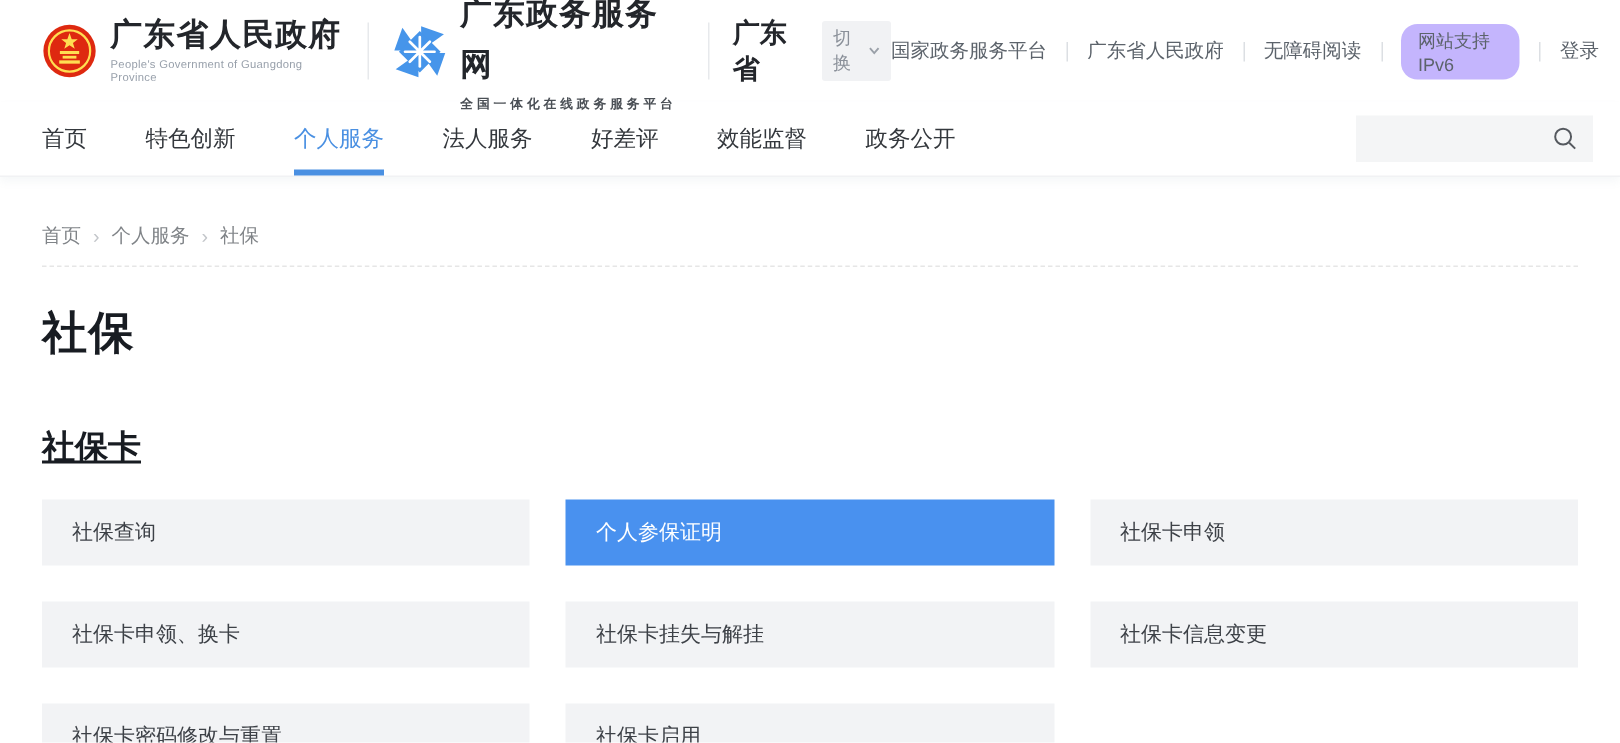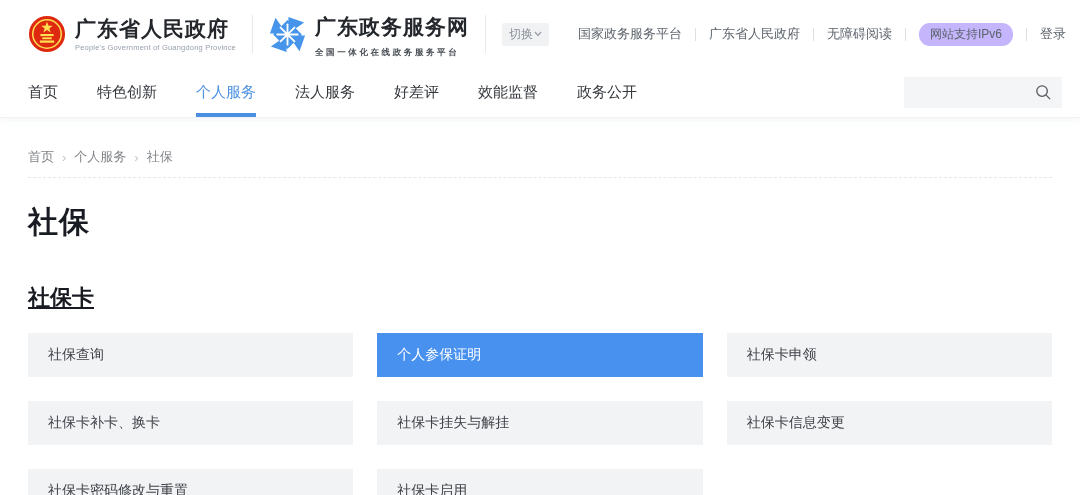--- a/index.html
+++ b/index.html
@@ -89,20 +89,21 @@
     </svg>
     <div class="portal-text">
       <div class="cn">广东政务服务网</div>
       <div class="sub">全国一体化在线政务服务平台</div>
     </div>
   </div>
 
   <div class="vdiv"></div>
 
   <div class="region">
+    <span class="region-name">广东省</span>
     <span class="switch-badge">
       <span>切换</span>
       <svg width="8" height="6" viewBox="0 0 8 6">
         <path d="M1 1 L4 4.5 L7 1" fill="none" stroke="#9aa0a8" stroke-width="1.3"></path>
       </svg>
     </span>
   </div>
 
   <div class="top-links">
     <span class="tlink">国家政务服务平台</span>
@@ -143,20 +144,20 @@
 </div>
 
 <h1 class="page-title">社保</h1>
 
 <h2 class="section-title">社保卡</h2>
 
 <div class="card-grid">
   <div class="svc-card">社保查询</div>
   <div class="svc-card active">个人参保证明</div>
   <div class="svc-card">社保卡申领</div>
-  <div class="svc-card">社保卡补卡、换卡</div>
+  <div class="svc-card">社保卡申领、换卡</div>
   <div class="svc-card">社保卡挂失与解挂</div>
   <div class="svc-card">社保卡信息变更</div>
   <div class="svc-card">社保卡密码修改与重置</div>
   <div class="svc-card">社保卡启用</div>
 </div>
 
 <div class="bottom-divider"></div>
 
 </body></html>

